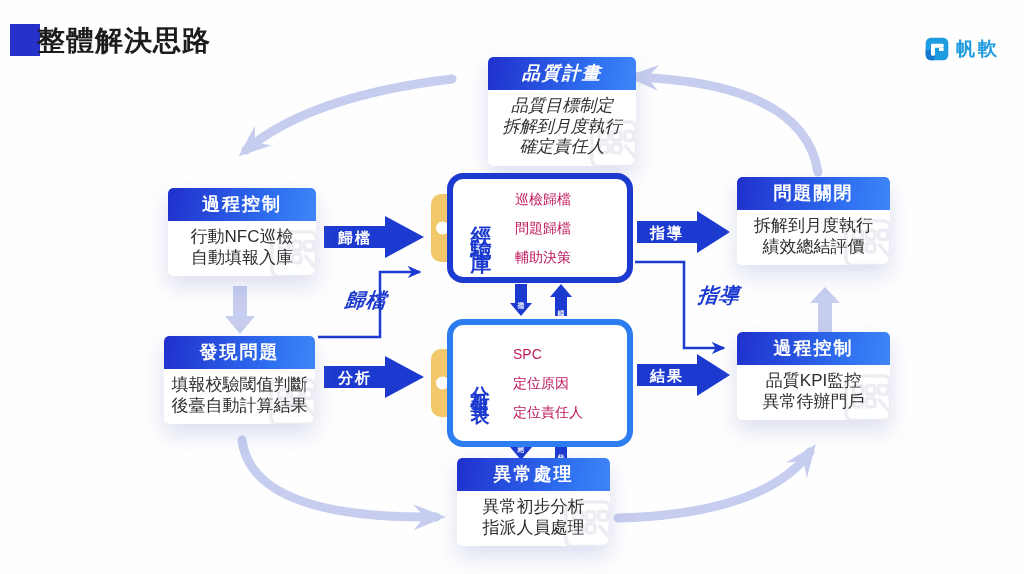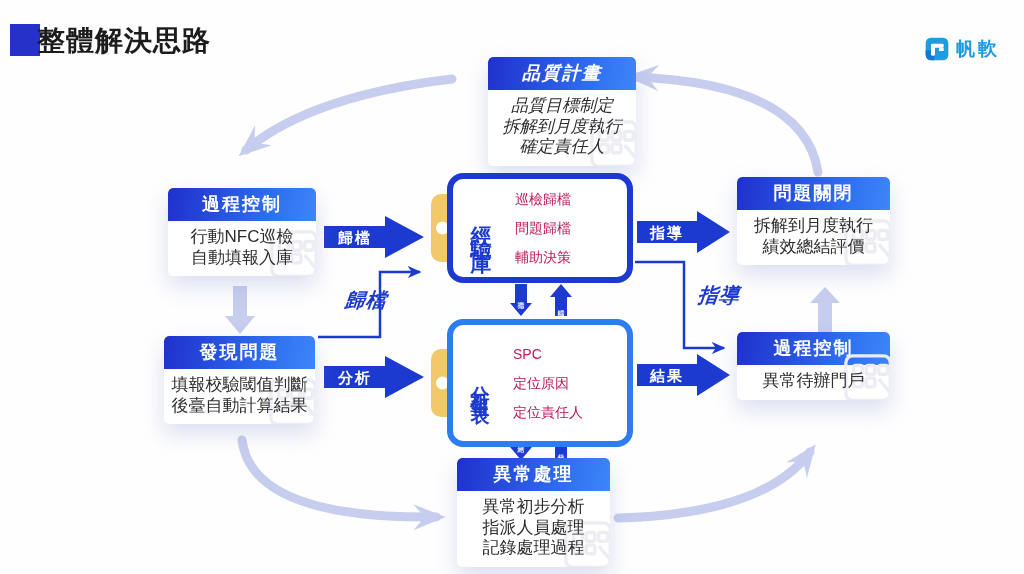--- a/index.html
+++ b/index.html
@@ -201,41 +201,41 @@
         <rect x="12" y="27" width="9" height="9" rx="2"></rect>
           <rect x="25" y="27" width="9" height="9" rx="2"></rect>
         <path d="M38,28 L49,41"></path>
       </g>
     </svg>
   </div>
 
   <div class="card" style="left:737px;top:332px;width:153px;">
     <div class="card-head">過程控制</div>
     <div class="card-body">
+      <div>品質KPI監控</div>
       <div>異常待辦門戶</div>
     </div>
     <svg class="wm" width="58" height="58" viewBox="0 0 60 60">
       <g fill="none" stroke="#ececf2" stroke-width="3.5">
         <rect x="4" y="4" width="46" height="46" rx="7"></rect>
         <rect x="12" y="14" width="9" height="9" rx="2"></rect>
           <rect x="25" y="14" width="9" height="9" rx="2"></rect>
           <rect x="38" y="14" width="9" height="9" rx="2"></rect>
         <rect x="12" y="27" width="9" height="9" rx="2"></rect>
           <rect x="25" y="27" width="9" height="9" rx="2"></rect>
         <path d="M38,28 L49,41"></path>
       </g>
     </svg>
   </div>
 
   <div class="card" style="left:457px;top:458px;width:153px;">
     <div class="card-head">異常處理</div>
     <div class="card-body">
       <div>異常初步分析</div>
       <div>指派人員處理</div>
-      <div>記錄處理過程</div>
     </div>
     <svg class="wm" width="58" height="58" viewBox="0 0 60 60">
       <g fill="none" stroke="#ececf2" stroke-width="3.5">
         <rect x="4" y="4" width="46" height="46" rx="7"></rect>
         <rect x="12" y="14" width="9" height="9" rx="2"></rect>
           <rect x="25" y="14" width="9" height="9" rx="2"></rect>
           <rect x="38" y="14" width="9" height="9" rx="2"></rect>
         <rect x="12" y="27" width="9" height="9" rx="2"></rect>
           <rect x="25" y="27" width="9" height="9" rx="2"></rect>
         <path d="M38,28 L49,41"></path>

